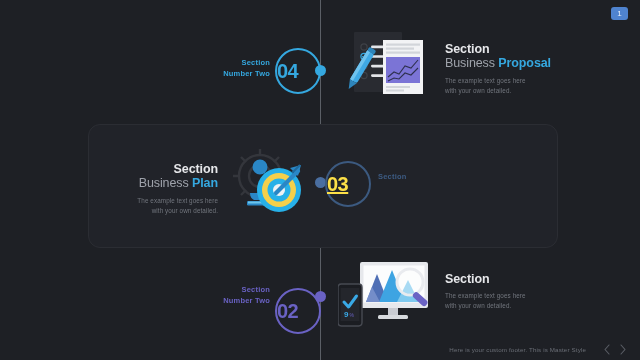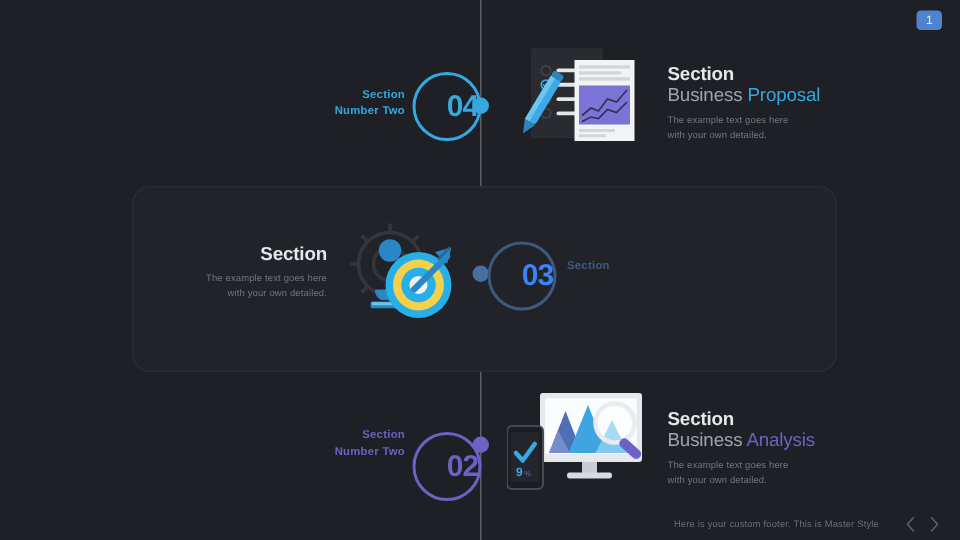--- a/index.html
+++ b/index.html
@@ -62,21 +62,21 @@
 
   
   .num-circle {
     position: absolute;
     width: 46px;
     height: 46px;
     border-radius: 50%;
     border: 2px solid currentColor;
     display: flex;
     align-items: center;
-    justify-content: flex-end;
+    justify-content: flex-start;
     box-sizing: border-box;
   }
   .num-circle span {
     font-size: 20px;
     font-weight: bold;
     letter-spacing: -0.5px;
     color: inherit;
   }
   .node-dot {
     position: absolute;
@@ -108,21 +108,21 @@
     line-height: 1.12;
     letter-spacing: -0.1px;
   }
   .heading .line2 {
     font-size: 12.5px;
     color: #9fa3ab;
     line-height: 1.2;
     letter-spacing: -0.1px;
   }
   .heading .line2 b {
-    font-weight: normal;
+    font-weight: bold;
   }
   .heading .body {
     margin-top: 5px;
     font-size: 6.3px;
     color: #72767e;
     line-height: 1.65;
     letter-spacing: 0.1px;
   }
   .heading.right-align { text-align: right; }
 
@@ -225,20 +225,21 @@
         <div>The example text goes here</div>
         <div>with your own detailed.</div>
       </div>
     </div>
   </div>
 
   <div class="row">
 
     <div class="heading right-align" style="left:110px; top:162px; width:108px;">
       <div class="line1">Section</div>
+      <div class="line2"><span>Business </span><b style="color:#35a8e0;">Plan</b></div>
       <div class="body">
         <div>The example text goes here</div>
         <div>with your own detailed.</div>
       </div>
     </div>
 
     <div class="illus" style="left:226px; top:144px;">
       <svg width="84" height="80" viewBox="0 0 84 80">
 
         <g fill="none" stroke="#34363c" stroke-width="2.4">
@@ -262,21 +263,21 @@
         <circle cx="53" cy="46" r="6" fill="#eef2f5"></circle>
 
         <path d="M50 49 l22 -22" stroke="#2a87c6" stroke-width="4.2" stroke-linecap="round" fill="none"></path>
         <path d="M64 24 l11 -3 l-3 11 z" fill="#2a87c6"></path>
         <path d="M66 29 l8 -8" stroke="#1f6a9e" stroke-width="2" fill="none"></path>
       </svg>
     </div>
 
     <div class="node-dot" style="left:315px; top:177px; color:#4a6ea0;"></div>
     <div class="num-circle" style="left:325px; top:161px; color:#3c5a80;">
-      <span style="color:#3b82f6;">03</span>
+      <span style="color:#fde047;text-decoration:underline;">03</span>
     </div>
 
     <div class="caption left" style="left:378px; top:172px; width:90px; color:#3d5c84;">
       <div>Section</div>
     </div>
   </div>
 
   <div class="row">
 
     <div class="caption right" style="left:200px; top:285px; width:70px; color:#6a62c4;">
@@ -310,21 +311,20 @@
         <rect x="0" y="24" width="24" height="42" rx="3.4" fill="#1b1d22" stroke="#474a52" stroke-width="1.4"></rect>
         <rect x="2.6" y="28" width="18.8" height="33" fill="#24262c"></rect>
         <path d="M6 42 l4.5 5 l8 -11" fill="none" stroke="#39a9e6" stroke-width="3" stroke-linecap="round" stroke-linejoin="round"></path>
         <text x="6" y="57" font-family="Liberation Sans, sans-serif" font-size="8" font-weight="bold" fill="#39a9e6">9</text>
         <text x="11.5" y="57" font-family="Liberation Sans, sans-serif" font-size="5" fill="#6a62c4">%</text>
       </svg>
     </div>
 
     <div class="heading" style="left:445px; top:272px; width:150px;">
       <div class="line1">Section</div>
-      <div class="line2"><span>Business </span><b style="color:#6a62c4;">Analysis</b></div>
       <div class="body">
         <div>The example text goes here</div>
         <div>with your own detailed.</div>
       </div>
     </div>
   </div>
 
   <div class="footer">
     <div class="footer-text">Here is your custom footer. This is Master Style</div>
     <div class="nav-btn">

